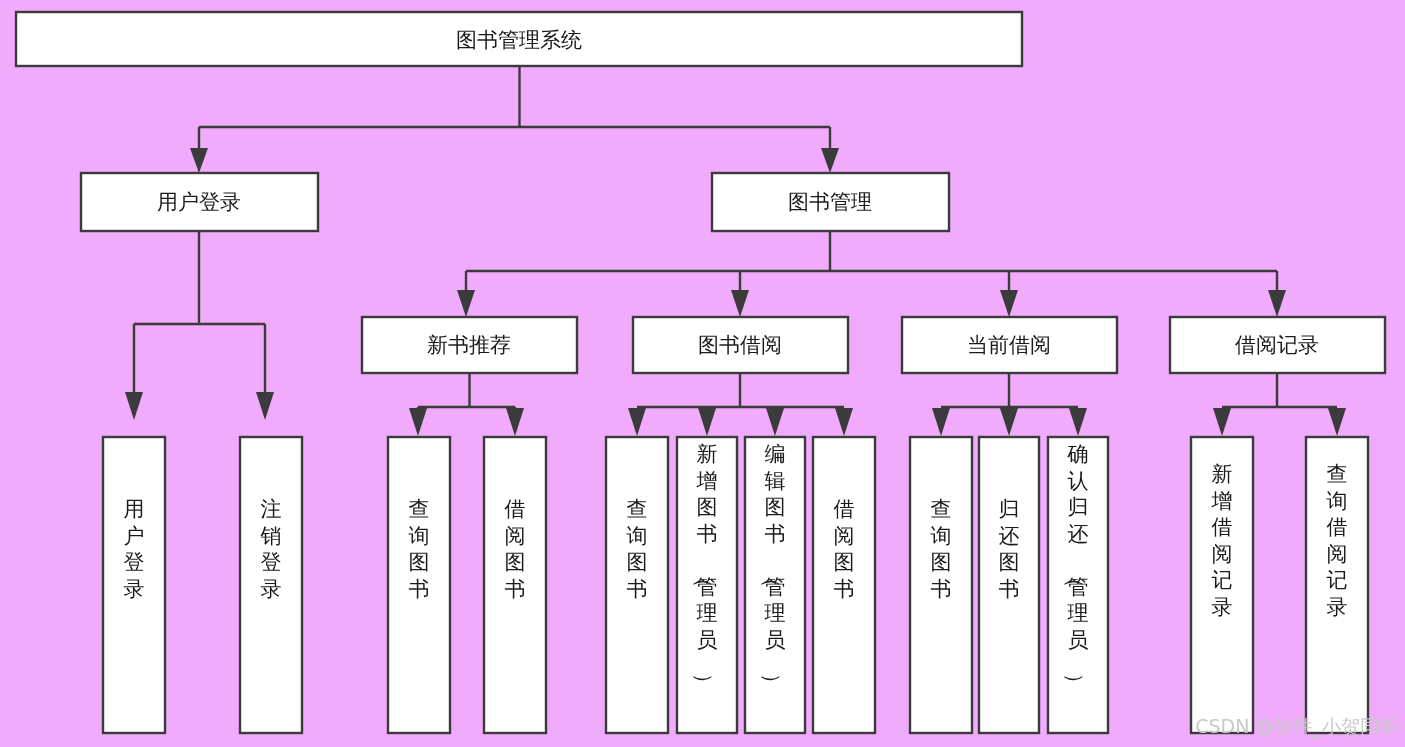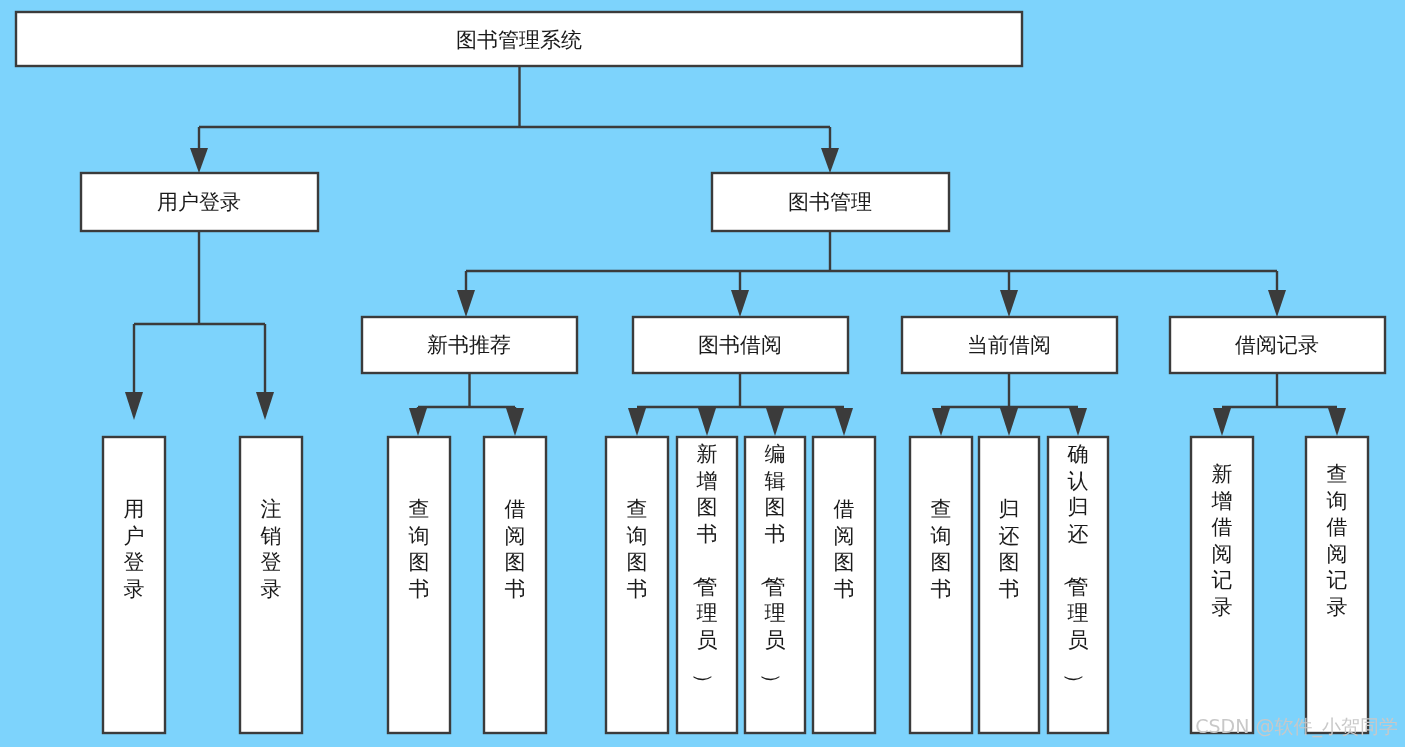--- a/index.html
+++ b/index.html
@@ -8,21 +8,21 @@
     padding: 0;
     background: #ffffff;
   }
   body {
     font-family: "DejaVu Sans", "Liberation Sans", sans-serif;
   }
   #diagram-root {
     position: relative;
     width: 1405px;
     height: 747px;
-    background: #7dd3fc;
+    background: #f0abfc;
     overflow: hidden;
   }
   svg.diagram-canvas {
     position: absolute;
     left: 0;
     top: 0;
     width: 1405px;
     height: 747px;
     display: block;
   }

